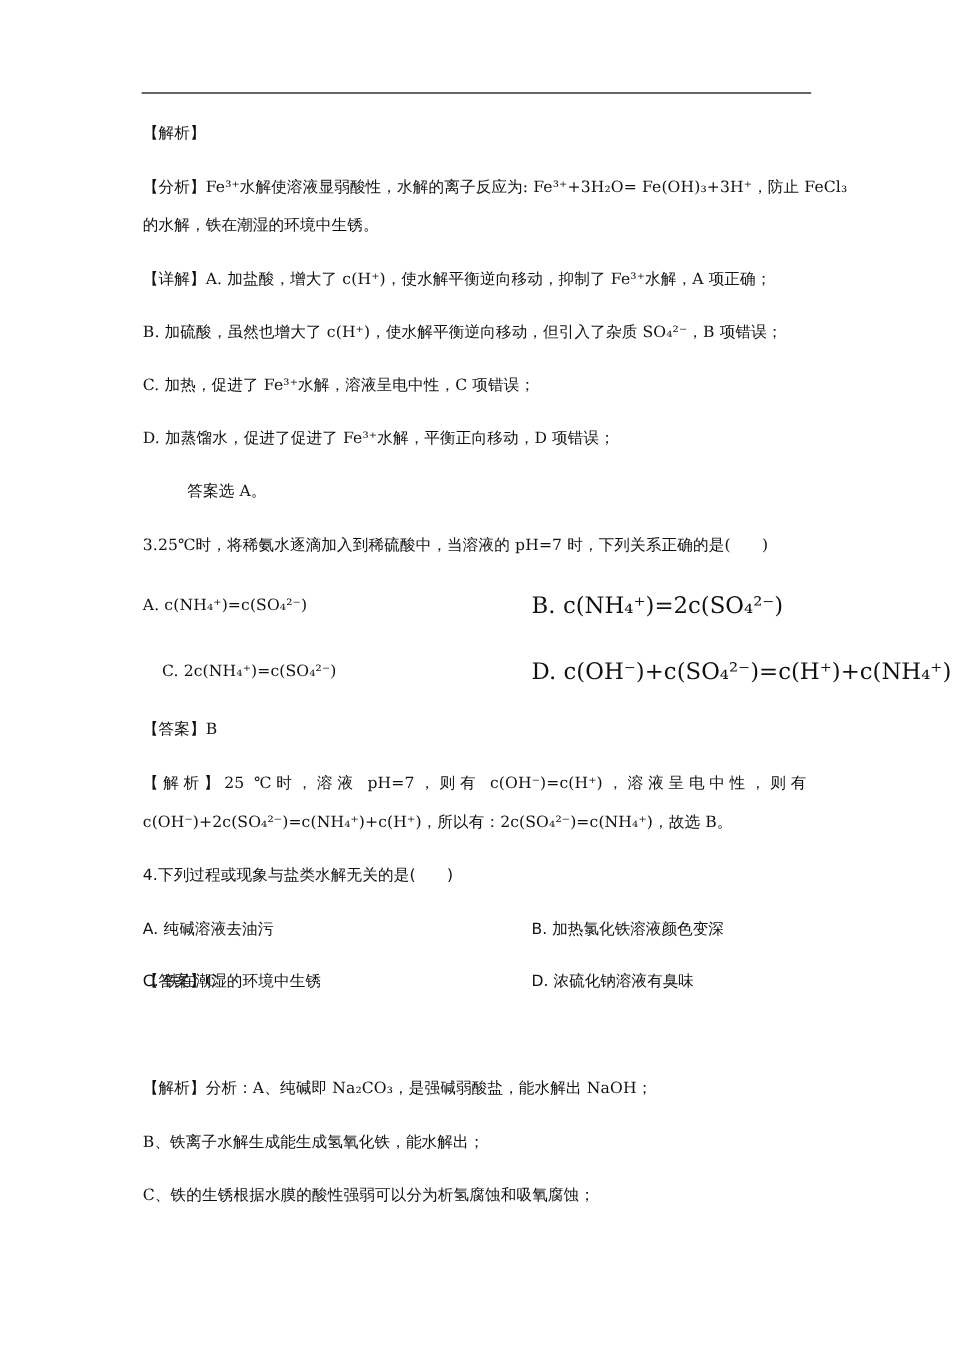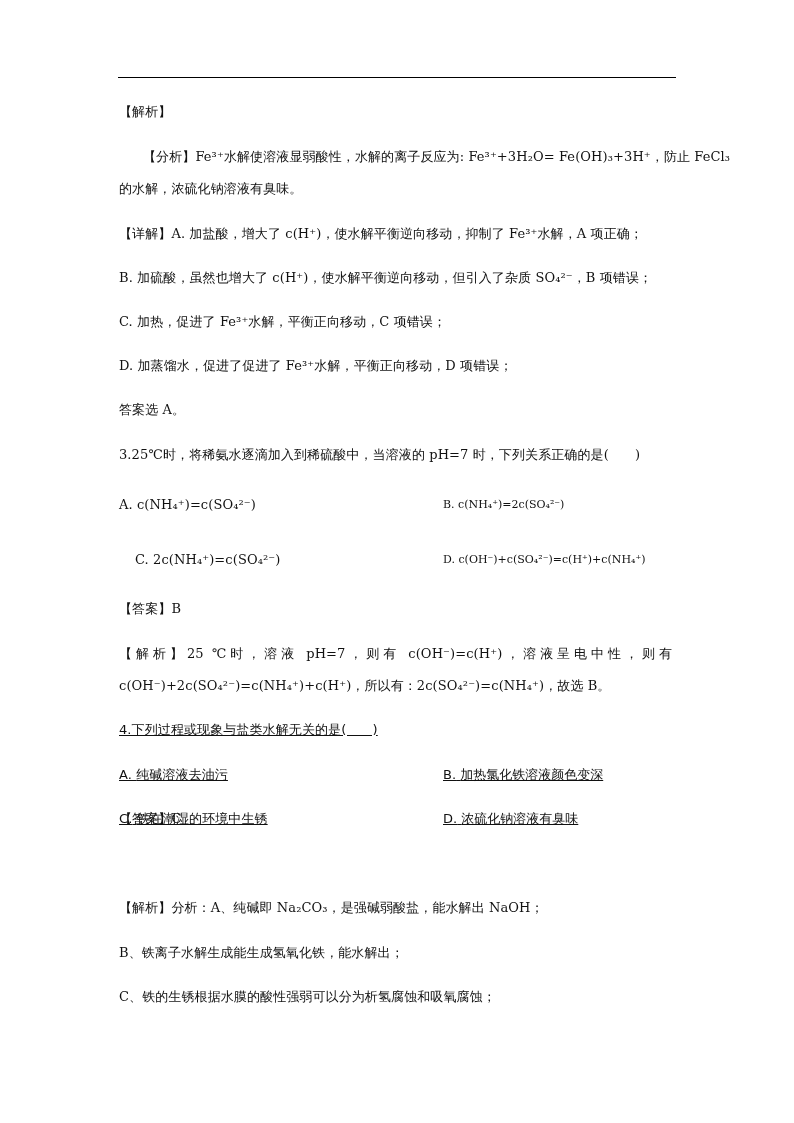--- a/index.html
+++ b/index.html
@@ -33,59 +33,58 @@
   }
   .line.justify {
     width: 553px;
     white-space: normal;
     text-align: justify;
     text-align-last: justify;
   }
   .col2 {
     position: absolute;
     left: 443px;
-    font-size: 11px;
+    font-size: 19px;
     line-height: 18px;
     white-space: nowrap;
   }
   .sans {
     font-family: "DejaVu Sans", "Liberation Sans", sans-serif;
     font-size: 13px;
-    text-decoration: underline;
   }
 </style>
 </head>
 <body>
 
 <div class="header-rule"></div>
 
 <div class="line" style="top:103px;">
   <span>【解析】</span>
 </div>
 
-<div class="line" style="top:148px;margin-left:24px;">
+<div class="line" style="top:148px;">
   <span>【分析】</span><span>Fe³⁺水解使溶液显弱酸性，水解的离子反应为: Fe³⁺+3H₂O= Fe(OH)₃+3H⁺，防止 FeCl₃</span>
 </div>
 <div class="line" style="top:180px;">
-  <span>的水解，浓硫化钠溶液有臭味。</span>
+  <span>的水解，铁在潮湿的环境中生锈。</span>
 </div>
 
 <div class="line" style="top:225px;text-align:center;">
   <span>【详解】</span><span>A. 加盐酸，增大了 c(H⁺)，使水解平衡逆向移动，抑制了 Fe³⁺水解，A 项正确；</span>
 </div>
 <div class="line" style="top:269px;">
   <span>B. 加硫酸，虽然也增大了 c(H⁺)，使水解平衡逆向移动，但引入了杂质 SO₄²⁻，B 项错误；</span>
 </div>
 <div class="line" style="top:313px;">
-  <span>C. 加热，促进了 Fe³⁺水解，平衡正向移动，C 项错误；</span>
+  <span>C. 加热，促进了 Fe³⁺水解，溶液呈电中性，C 项错误；</span>
 </div>
 <div class="line" style="top:357px;">
   <span>D. 加蒸馏水，促进了促进了 Fe³⁺水解，平衡正向移动，D 项错误；</span>
 </div>
-<div class="line" style="top:401px;">
+<div class="line" style="top:401px;margin-left:37px;">
   <span>答案选 A。</span>
 </div>
 
 <div class="line" style="top:446px;">
   <span>3.25℃时，将稀氨水逐滴加入到稀硫酸中，当溶液的 pH=7 时，下列关系正确的是(　　)</span>
 </div>
 
 <div class="line" style="top:496px;">
   <span>A.</span>
   <span>c(NH₄⁺)=c(SO₄²⁻)</span>

